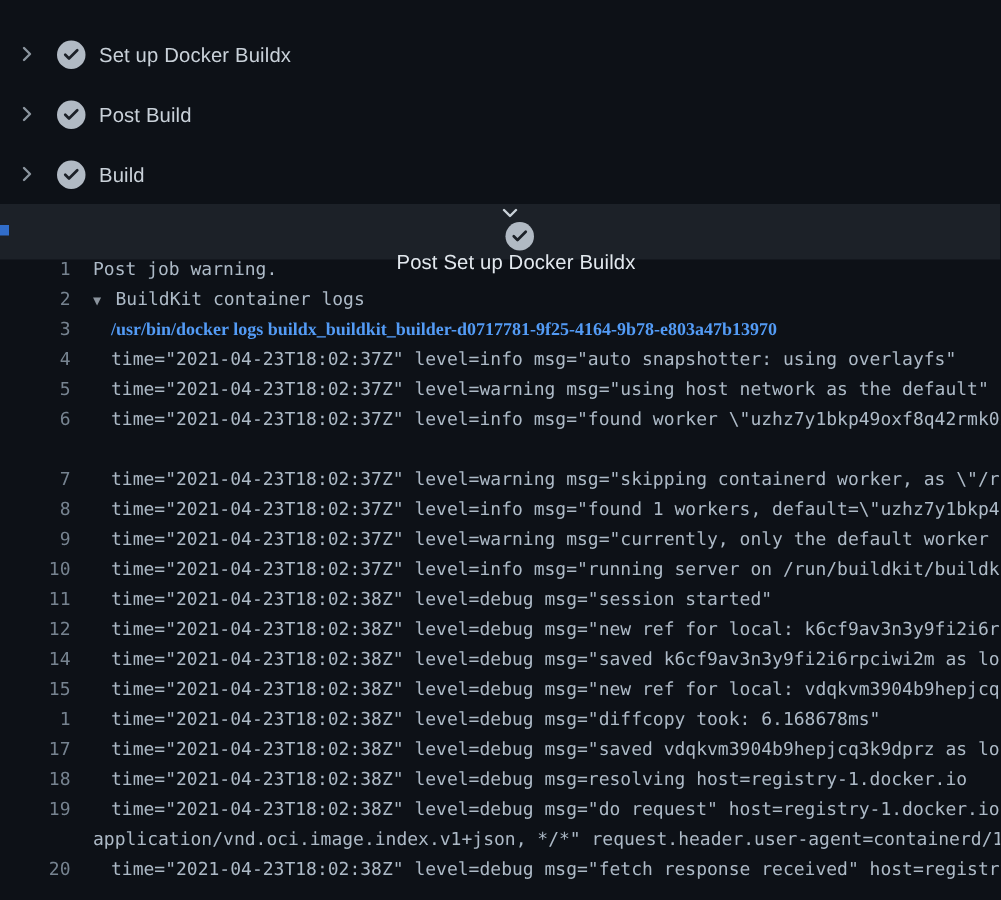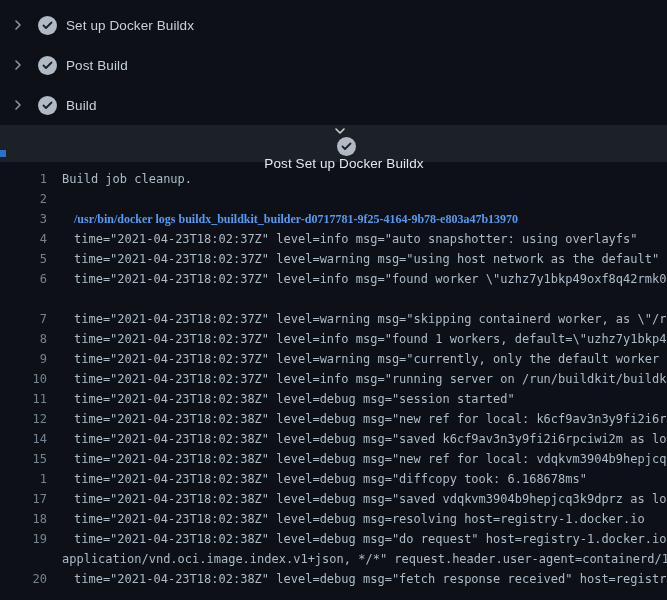--- a/index.html
+++ b/index.html
@@ -4,21 +4,21 @@
 <style>
   html,body{margin:0;padding:0;background:#0d1117;}
   .app{
     position:relative;
     width:667px;height:600px;
     background:#0d1117;
     overflow:hidden;
     font-family:"Liberation Sans",sans-serif;
   }
   
-  .steps{position:absolute;top:5px;left:0;width:667px;}
+  .steps{position:absolute;top:16px;left:0;width:667px;}
   .step-row{
     height:40px;
     display:flex;align-items:center;
     padding-left:12px;
     box-sizing:border-box;
     cursor:pointer;
   }
   .step-row.expanded{height:37px;background:#1c2128;flex-direction:column;}
   .chev{width:12px;height:12px;flex:none;display:flex;align-items:center;justify-content:center;}
   .chev svg{display:block;}
@@ -122,22 +122,22 @@
           </svg>
       </span>
       <span class="step-label">Post Set up Docker Buildx</span>
     </div>
 
   </div>
 
   <div class="blue-notch"></div>
 
   <div class="log" id="log">
-      <div class="log-row"><span class="num">1</span><span class="txt">Build job cleanup.</span></div>
-      <div class="log-row"><span class="num">2</span></div>
+      <div class="log-row"><span class="num">1</span><span class="txt">Post job warning.</span></div>
+      <div class="log-row"><span class="num">2</span><span class="txt"><span class="expander">▼</span><span>BuildKit container logs</span></span></div>
       <div class="log-row indent command"><span class="num">3</span><span class="txt">/usr/bin/docker logs buildx_buildkit_builder-d0717781-9f25-4164-9b78-e803a47b13970</span></div>
       <div class="log-row indent"><span class="num">4</span><span class="txt">time="2021-04-23T18:02:37Z" level=info msg="auto snapshotter: using overlayfs"</span></div>
       <div class="log-row indent"><span class="num">5</span><span class="txt">time="2021-04-23T18:02:37Z" level=warning msg="using host network as the default"</span></div>
       <div class="log-row indent"><span class="num">6</span><span class="txt">time="2021-04-23T18:02:37Z" level=info msg="found worker \"uzhz7y1bkp49oxf8q42rmk0xjw\"</span></div>
       <div class="log-row"><span class="num"></span></div>
       <div class="log-row indent"><span class="num">7</span><span class="txt">time="2021-04-23T18:02:37Z" level=warning msg="skipping containerd worker, as \"/run"</span></div>
       <div class="log-row indent"><span class="num">8</span><span class="txt">time="2021-04-23T18:02:37Z" level=info msg="found 1 workers, default=\"uzhz7y1bkp49ox"</span></div>
       <div class="log-row indent"><span class="num">9</span><span class="txt">time="2021-04-23T18:02:37Z" level=warning msg="currently, only the default worker can"</span></div>
       <div class="log-row indent"><span class="num">10</span><span class="txt">time="2021-04-23T18:02:37Z" level=info msg="running server on /run/buildkit/buildkitd"</span></div>
       <div class="log-row indent"><span class="num">11</span><span class="txt">time="2021-04-23T18:02:38Z" level=debug msg="session started"</span></div>

